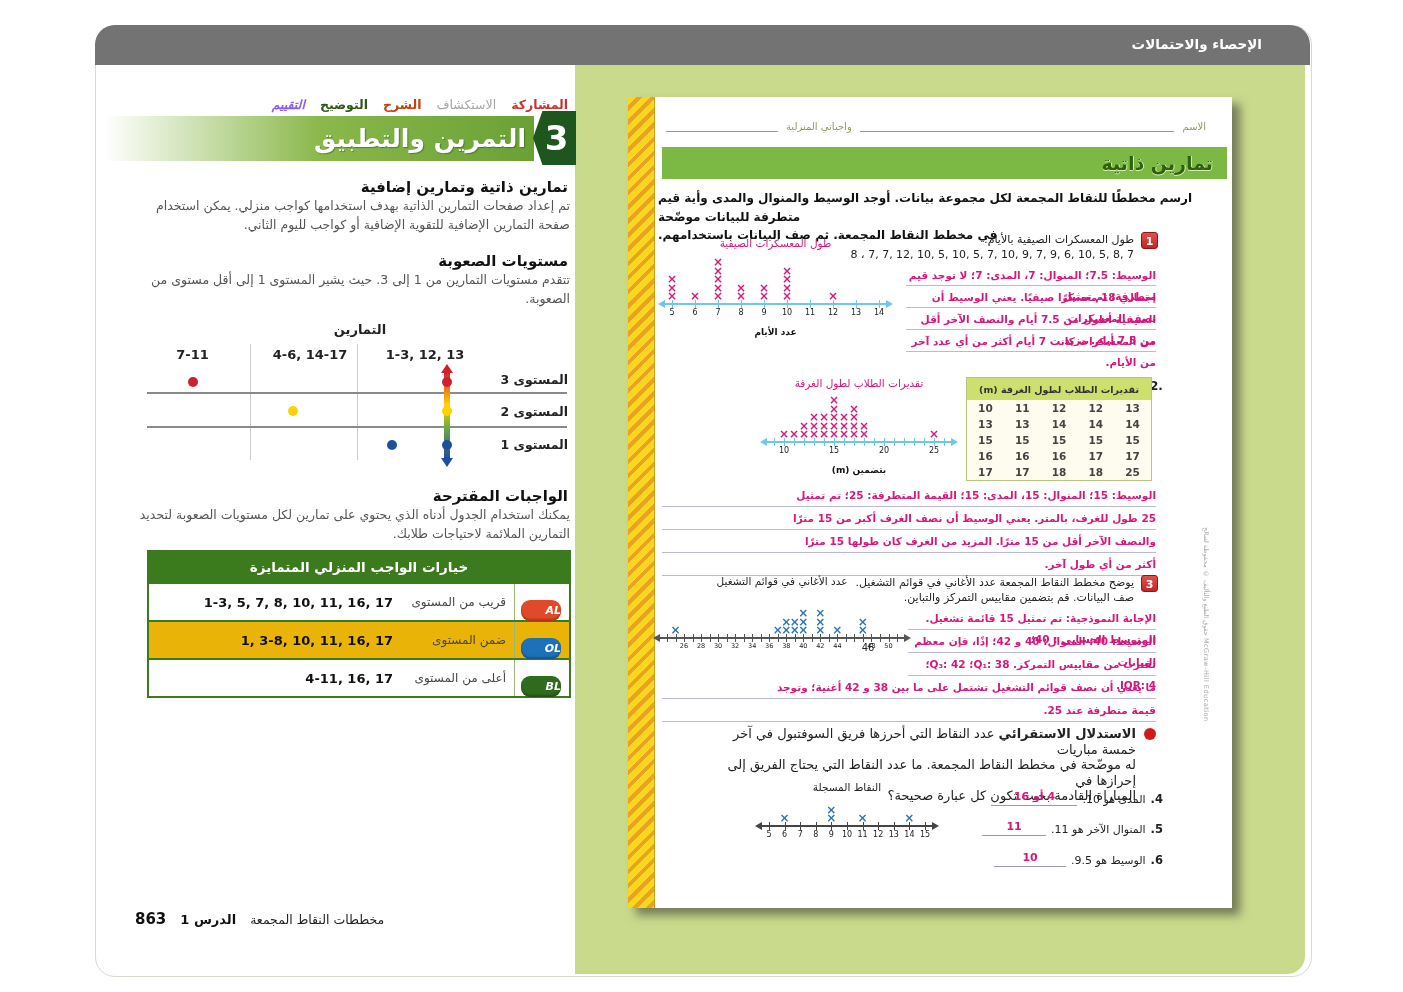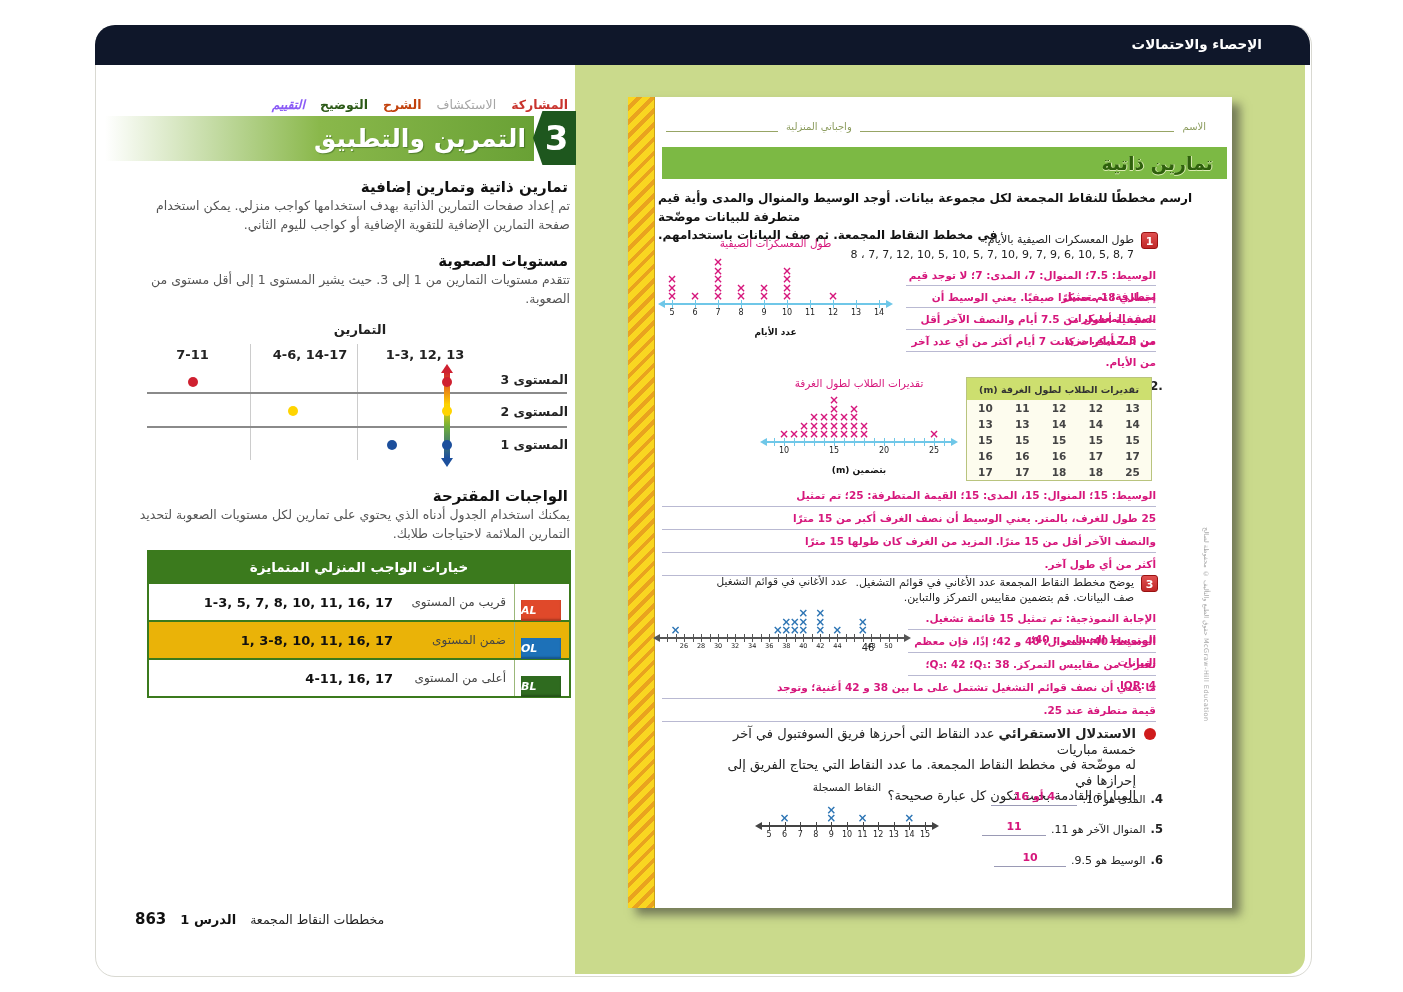--- a/index.html
+++ b/index.html
@@ -1,20 +1,20 @@
 <!DOCTYPE html>
 <html lang="ar"><head>
 <meta charset="utf-8">
 <style>
   html,body{margin:0;padding:0;width:1403px;height:992px;background:#ffffff;overflow:hidden;
     font-family:"DejaVu Sans","Liberation Sans",sans-serif;}
   
   .panel{position:absolute;left:95px;top:25px;width:1215px;height:950px;background:#fff;
     border:1px solid #d9d9d2;border-radius:20px;}
-  .topbar{position:absolute;left:95px;top:25px;width:1215px;height:40px;background:#0f172a;
+  .topbar{position:absolute;left:95px;top:25px;width:1215px;height:40px;background:#737373;
     border-radius:20px 20px 0 0;}
   .topbar span{position:absolute;right:48px;top:11px;color:#fff;font-weight:bold;font-size:13.5px;}
   .greenarea{position:absolute;left:575px;top:65px;width:730px;height:909px;background:#cada8c;
     border-radius:0 0 18px 0;}
   
   .tabs{position:absolute;left:150px;top:97px;width:418px;display:flex;direction:rtl;gap:15px;
     justify-content:flex-start;font-size:12.5px;}
   .tabs span{white-space:nowrap;}
   .t0{color:#c9342e;font-weight:bold;}
   .t1{color:#a5a5a5;}
@@ -48,22 +48,22 @@
   
   .hwtable{position:absolute;left:147px;top:550px;width:420px;border:2px solid #3b7a1d;}
   .hwhead{background:#3b7a1d;color:#fff;font-weight:bold;font-size:13.5px;text-align:center;
     height:30px;line-height:30px;direction:rtl;}
   .hwrow{display:flex;align-items:center;height:36px;background:#fff;border-top:2px solid #3b7a1d;}
   .hwrow.alt{background:#eab308;}
   .hwex{flex:1;direction:ltr;text-align:right;padding-right:14px;font-weight:bold;
     font-size:13px;color:#111;}
   .hwlabel{width:108px;text-align:right;direction:rtl;font-size:12px;color:#444;
     border-right:1.5px solid #9bb87a;padding-right:8px;height:36px;line-height:36px;box-sizing:border-box;}
-  .hwbadge{width:40px;height:21px;border-radius:0;color:#fff;font-weight:bold;font-size:11px;
-    text-align:left;line-height:21px;margin:16px 8px 0 6px;font-style:italic;
+  .hwbadge{width:40px;height:21px;border-radius:9px;color:#fff;font-weight:bold;font-size:11px;
+    text-align:right;line-height:21px;margin:16px 8px 0 6px;font-style:italic;
     box-shadow:inset 0 -2px 2px rgba(0,0,0,.25);}
   
   .footer{position:absolute;left:135px;top:910px;display:flex;align-items:baseline;gap:14px;}
   .fpage{font-weight:bold;font-size:15px;color:#111;}
   .flesson{font-weight:bold;font-size:13px;color:#111;direction:rtl;}
   .fname{font-size:12.5px;color:#222;direction:rtl;}
   
   .spage{position:absolute;left:628px;top:97px;width:604px;height:811px;background:#ffffff;
     box-shadow:8px 7px 9px rgba(45,45,45,.55);}
   .spine{position:absolute;left:0;top:0;width:26px;height:100%;

